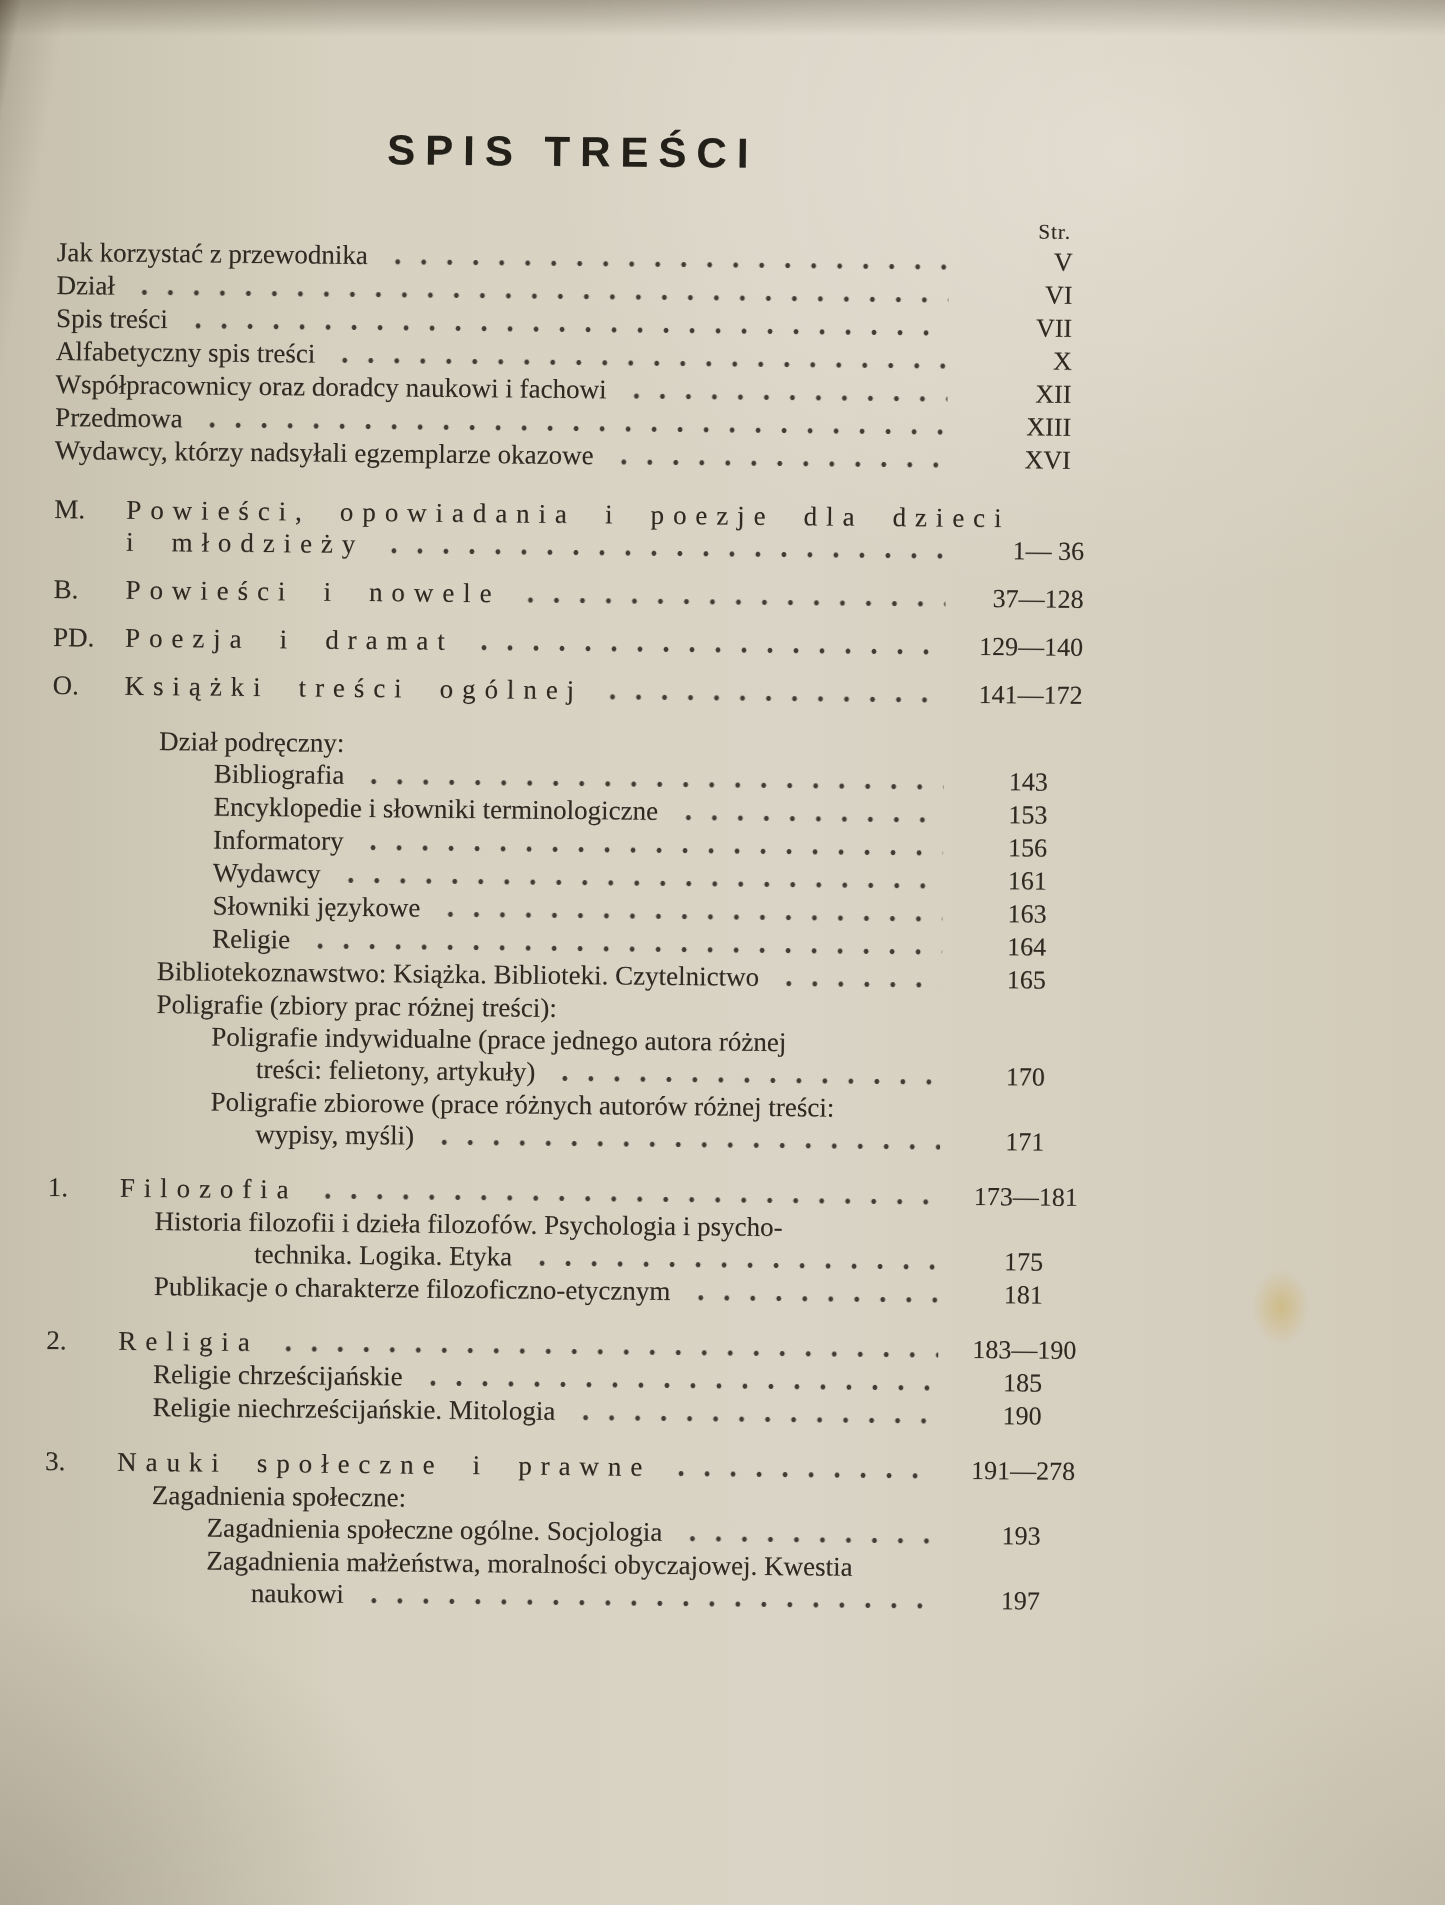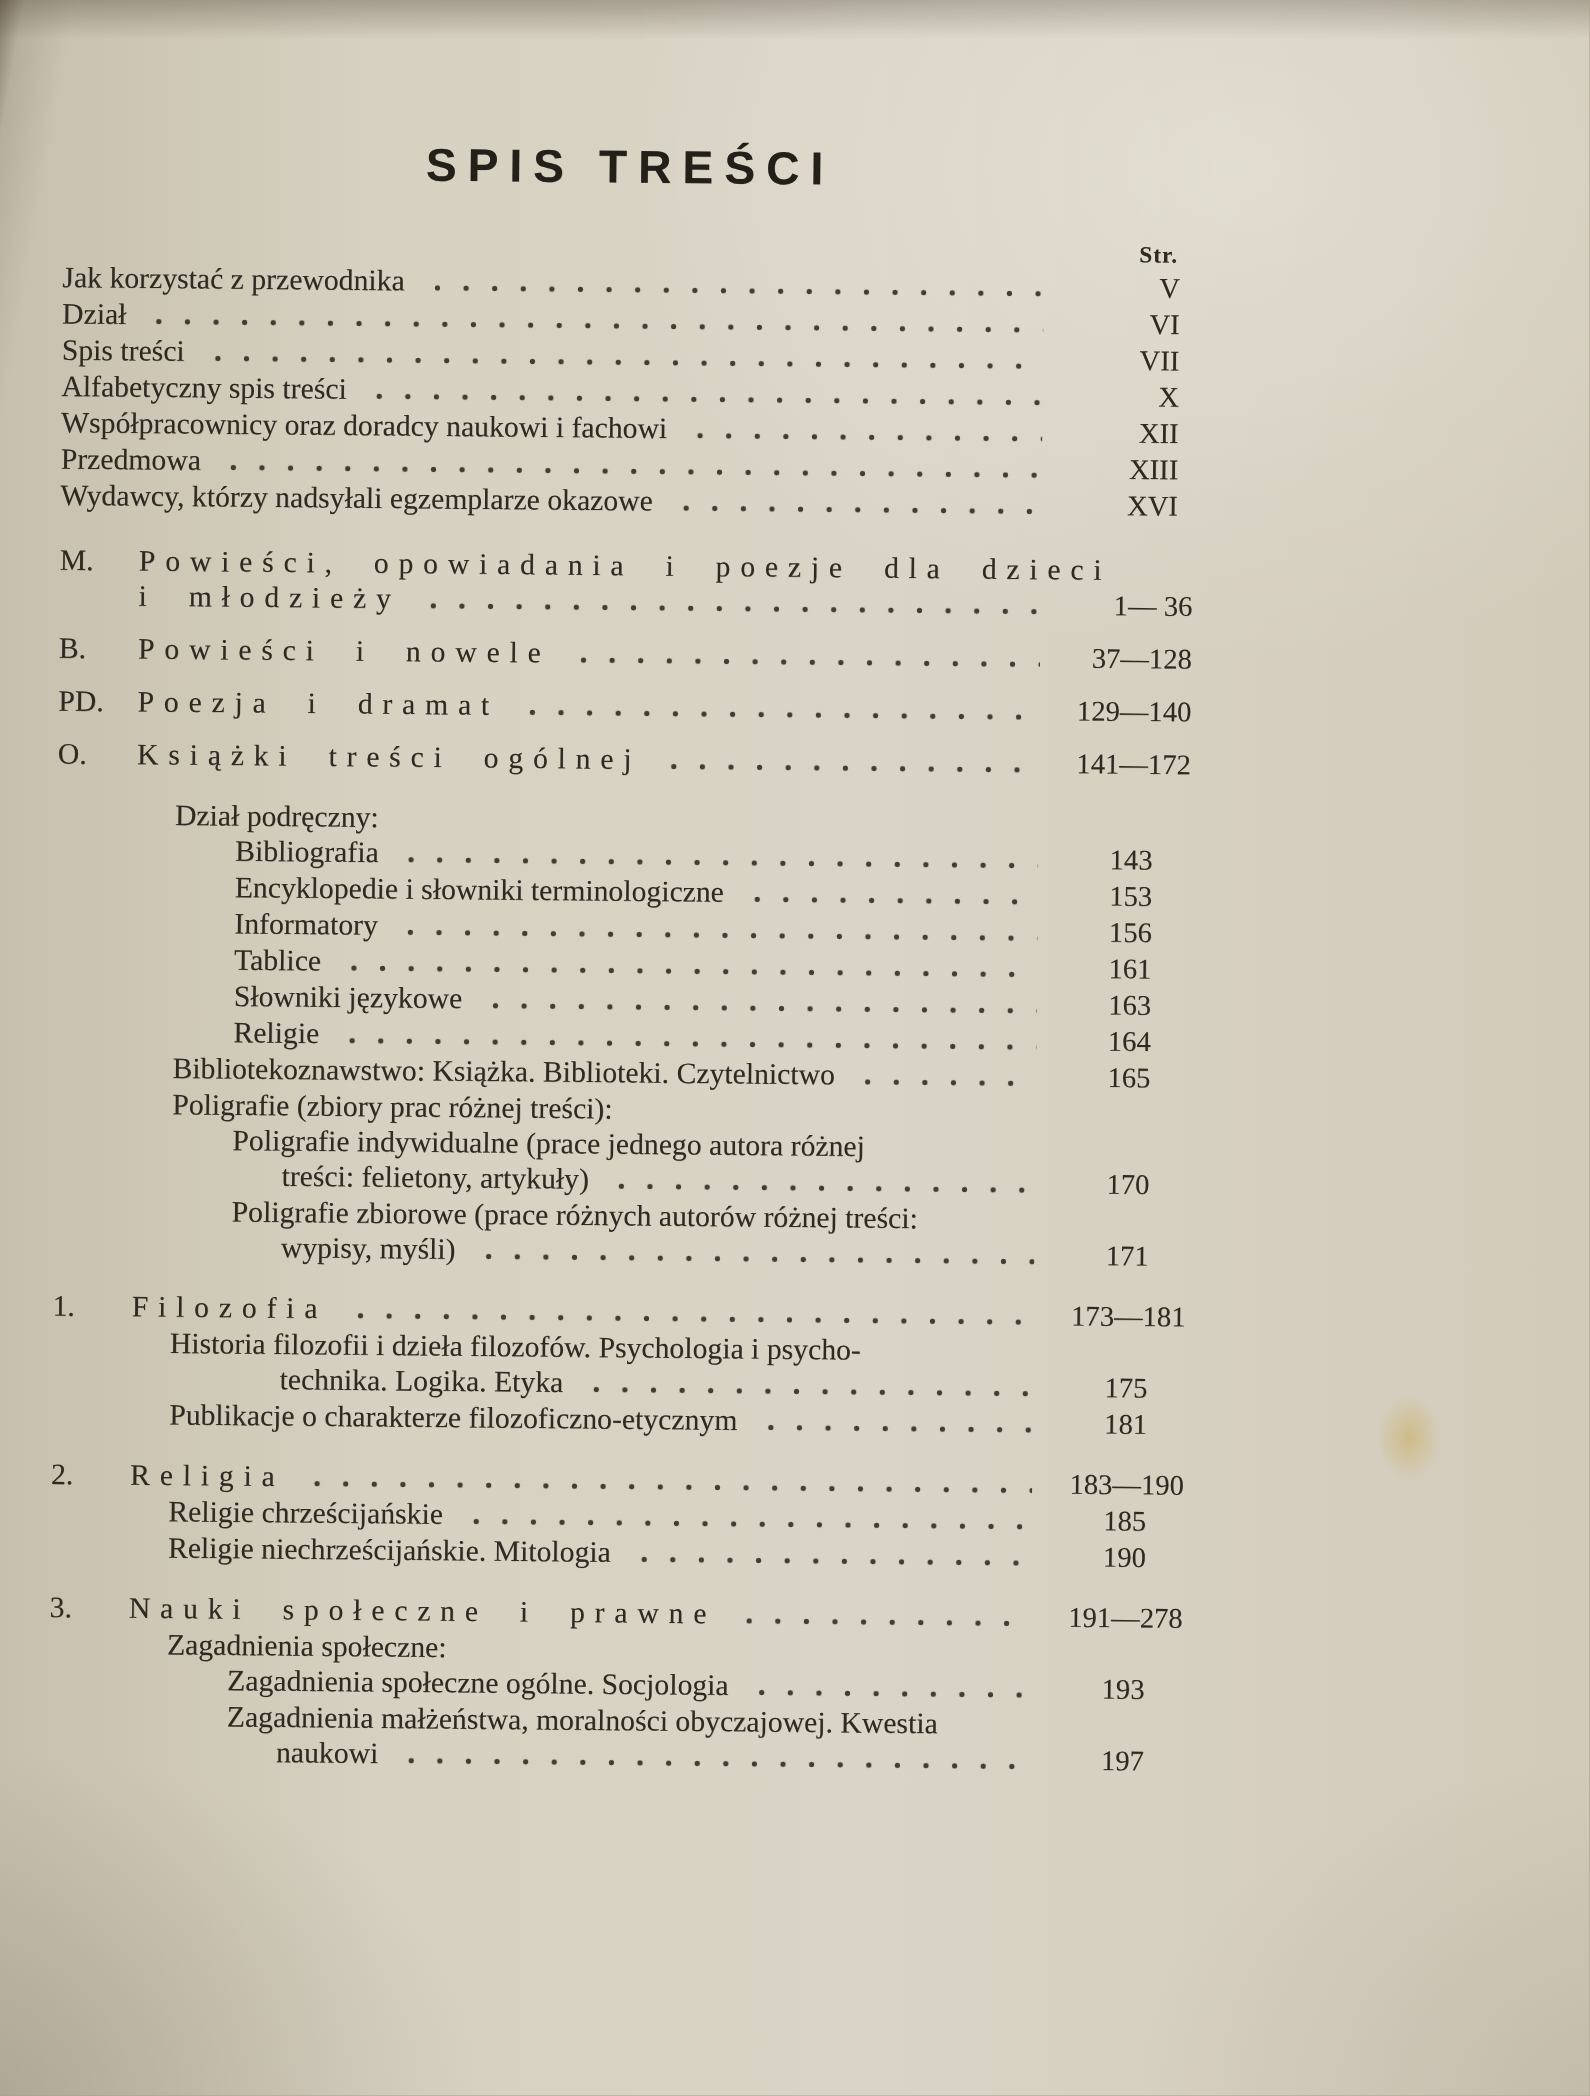--- a/index.html
+++ b/index.html
@@ -30,21 +30,21 @@
     text-shadow: 0.3px 0.3px 0.6px rgba(46,42,34,0.35);
   }
   .title {
     text-align:center;
     font-family:"Liberation Sans","DejaVu Sans",sans-serif;
     font-weight:700; font-size:42px; letter-spacing:10px; color:#23201a;
     margin:0 0 40px 0;
   }
   .row { display:flex; align-items:baseline; line-height:32px; font-size:27px; }
   .strrow { justify-content:flex-end; line-height:22px; margin-bottom:3px; }
-  .str { font-size:21px; font-weight:bold; letter-spacing:1px; padding-right:16px; }
+  .str { font-size:21px; font-weight:normal; letter-spacing:1px; padding-right:16px; }
   .marker { flex:none; width:72px; }
   .lbl { white-space:nowrap; }
   .ind1 { margin-left:107px; }
   .ind2 { margin-left:162px; }
   .ind3 { margin-left:207px; }
   .spaced { letter-spacing:0.33em; word-spacing:0.5em; }
   .dots {
     flex:1 1 auto; align-self:stretch; margin:0 6px 0 15px;
     background-image: radial-gradient(circle, rgba(52,48,40,0.92) 2.1px, rgba(52,48,40,0) 2.8px);
     background-size: 26px 15px;
@@ -152,21 +152,21 @@
       <span class="lbl ind2">Encyklopedie i słowniki terminologiczne</span>
       <span class="dots"></span>
       <span class="pg single">153</span>
     </div>
     <div class="row">
       <span class="lbl ind2">Informatory</span>
       <span class="dots"></span>
       <span class="pg single">156</span>
     </div>
     <div class="row">
-      <span class="lbl ind2">Tablice</span>
+      <span class="lbl ind2">Wydawcy</span>
       <span class="dots"></span>
       <span class="pg single">161</span>
     </div>
     <div class="row">
       <span class="lbl ind2">Słowniki językowe</span>
       <span class="dots"></span>
       <span class="pg single">163</span>
     </div>
     <div class="row">
       <span class="lbl ind2">Religie</span>

